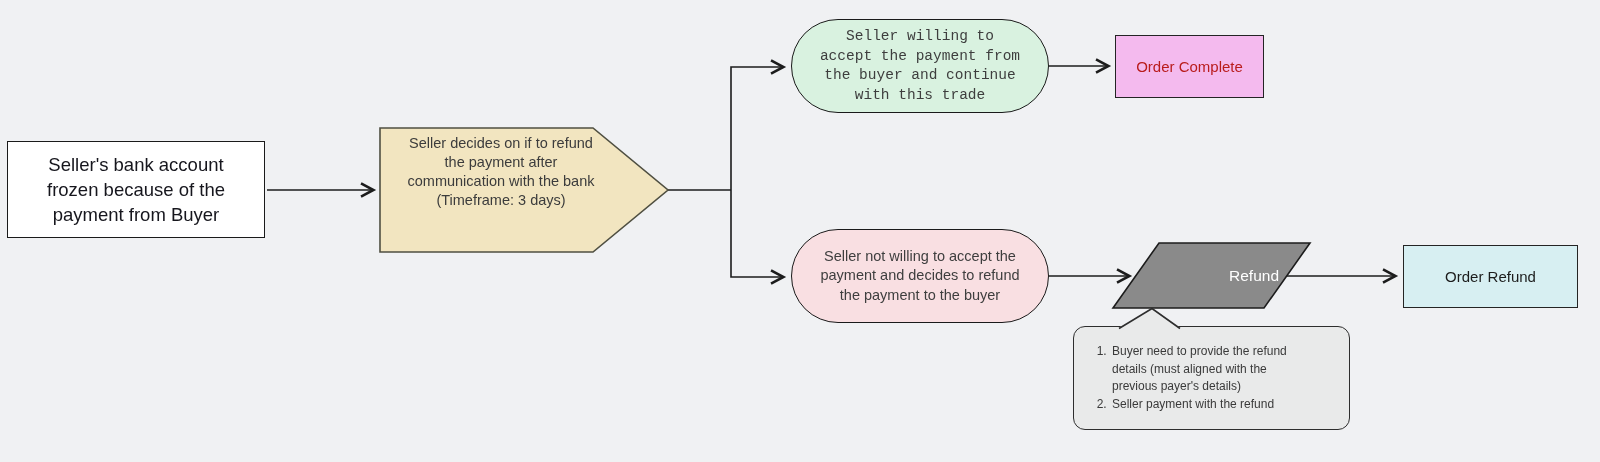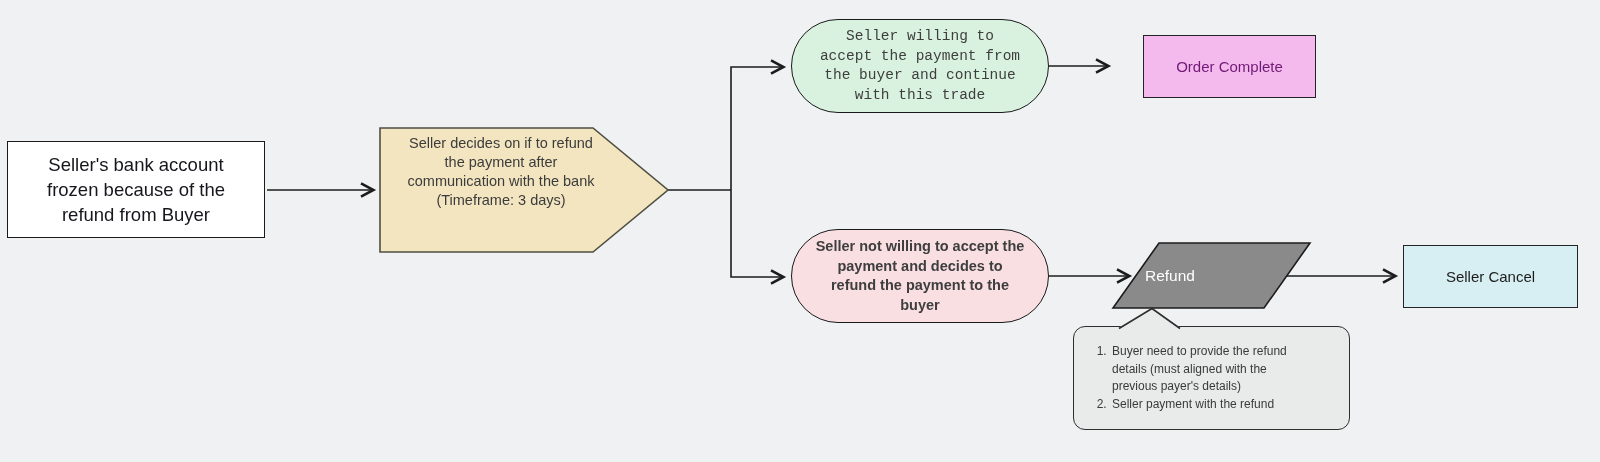--- a/index.html
+++ b/index.html
@@ -32,44 +32,44 @@
     background: #d9f2e0; border: 1.6px solid #1a1a1a; border-radius: 47px;
     font-size: 14.5px; line-height: 19.5px; color: #3e3e3e;
   }
   .accept-node span { width: 202px; font-family: Liberation Mono, monospace; }
 
   .reject-node {
     left: 791px; top: 229px; width: 258px; height: 94px;
     background: #f9dfe2; border: 1.6px solid #1a1a1a; border-radius: 47px;
     font-size: 14.5px; line-height: 19.5px; color: #3e3e3e;
   }
-  .reject-node span { width: 214px; font-weight: bold; }
+  .reject-node span { width: 214px; }
 
   .order-complete-node {
-    left: 1115px; top: 35px; width: 173px; height: 63px;
+    left: 1115px; top: 35px; width: 149px; height: 63px;
     background: #f4baee; border: 1.6px solid #242424;
-    font-size: 15px; color: #701a75; margin-left: 28px;
+    font-size: 15px; color: #b91c1c;
   }
   .order-cancel-node {
     left: 1403px; top: 245px; width: 175px; height: 63px;
     background: #d7eff2; border: 1.6px solid #242424;
     font-size: 15px; color: #1c1c1c;
   }
 
   
   .decision-label {
     position: absolute; left: 382px; top: 112px; width: 238px; height: 120px;
     display: flex; align-items: center; justify-content: center; text-align: center;
     font-size: 14.5px; line-height: 19px; color: #3c3c3c; z-index: 4;
   }
   .decision-label span { width: 202px; }
 
   .refund-label {
     position: absolute; left: 1145px; top: 243px; width: 134px; height: 65px;
-    display: flex; align-items: center; justify-content: flex-start;
+    display: flex; align-items: center; justify-content: flex-end;
     font-size: 15.5px; color: #ffffff; z-index: 4;
   }
 
   .note-box {
     position: absolute; left: 1073px; top: 326px; width: 277px; height: 104px;
     background: #e9eaea; border: 1.6px solid #2e2e2e; border-radius: 12px;
     box-sizing: border-box; z-index: 1;
   }
   .note-text {
     position: absolute; left: 1078px; top: 330px; width: 266px; height: 96px;
@@ -106,37 +106,37 @@
 
     <polygon points="380,128 593,128 668,190 593,252 380,252" stroke="#4f4f41" stroke-width="1.6" fill="#f2e5c0"></polygon>
 
     <polygon points="1113,308 1159,243 1310,243 1264,308" stroke="#1c1c1c" stroke-width="1.6" fill="#8a8a8a"></polygon>
 
     <polygon points="1120,330 1120,327 1152,308.5 1179,327 1179,330" stroke="none" fill="#e9eaea"></polygon>
     <path d="M1119,328.5 L1152,308.5 L1180,328.5" fill="none" stroke="#2e2e2e" stroke-width="1.6"></path>
   </svg>
 
   <div class="node start-node">
-    <span>Seller's bank account frozen because of the refund from Buyer</span>
+    <span>Seller's bank account frozen because of the payment from Buyer</span>
   </div>
 
   <div class="node accept-node">
     <span>Seller willing to accept the payment from the buyer and continue with this trade</span>
   </div>
 
   <div class="node reject-node">
     <span>Seller not willing to accept the payment and decides to refund the payment to the buyer</span>
   </div>
 
   <div class="node order-complete-node">
     <span>Order Complete</span>
   </div>
 
   <div class="node order-cancel-node">
-    <span>Seller Cancel</span>
+    <span>Order Refund</span>
   </div>
 
   <div class="decision-label">
     <span>Seller decides on if to refund the payment after communication with the bank (Timeframe: 3 days)</span>
   </div>
 
   <div class="refund-label">
     <span>Refund</span>
   </div>
 

